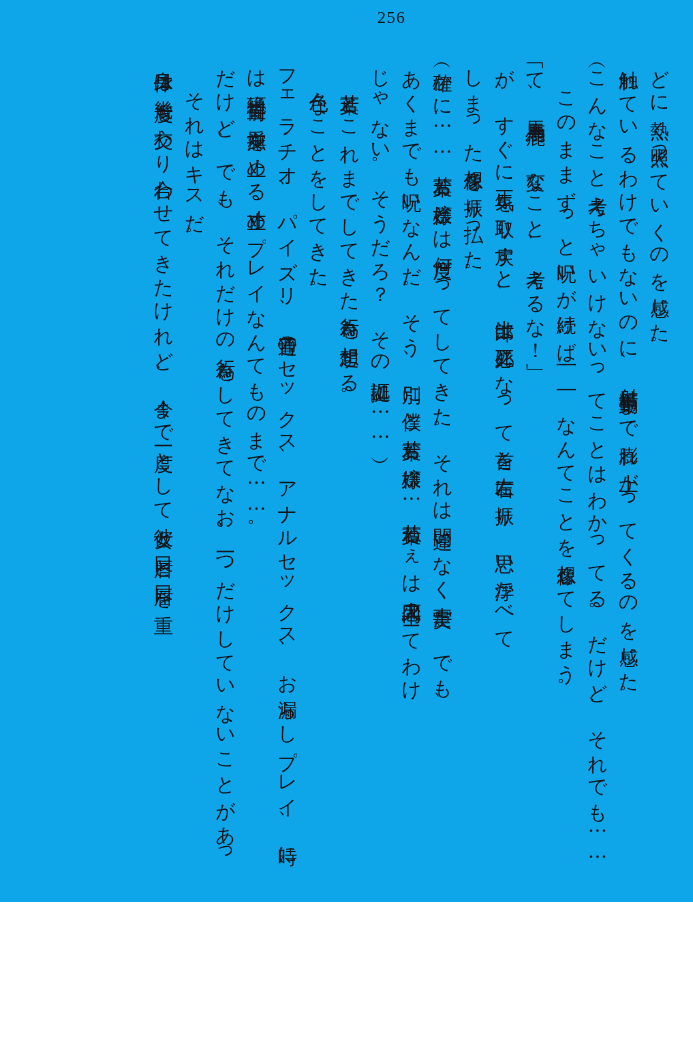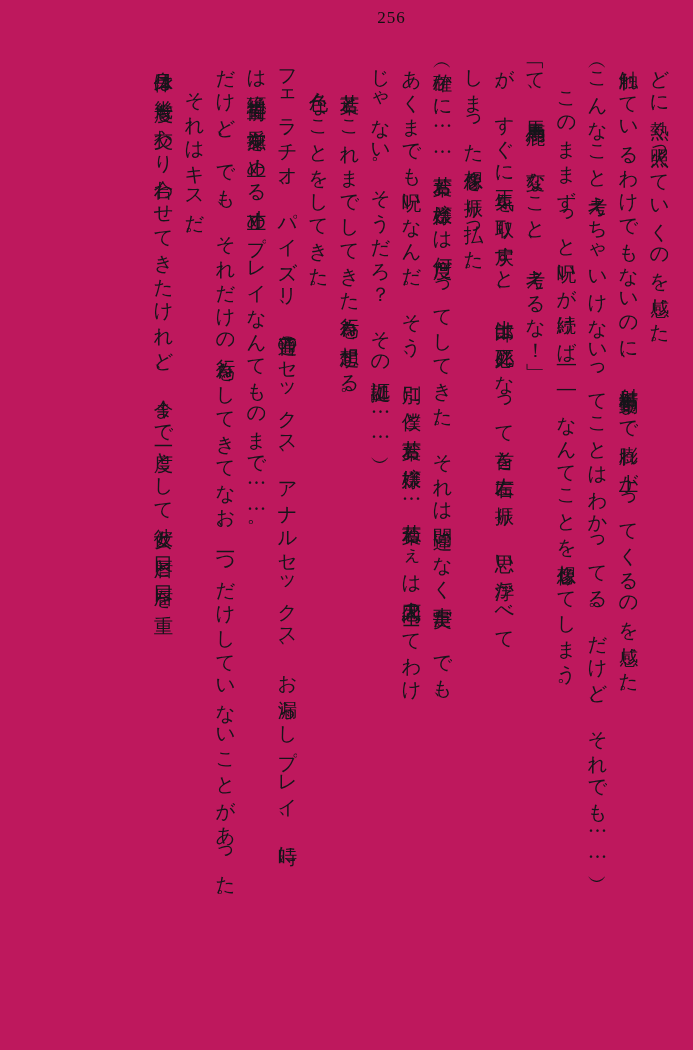--- a/index.html
+++ b/index.html
@@ -11,23 +11,23 @@
     width: 693px;
     height: 1050px;
     overflow: hidden;
     font-family: "DejaVu Serif", serif;
     color: #1a1a1a;
   }
 
   .page {
     position: relative;
     width: 693px;
-    height: 1050px;
+    height: 902px;
     box-sizing: border-box;
-    background: #be185d;
+    background: #0ea5e9;
   }
 
   
   .page-number {
     position: absolute;
     top: 8px;
     left: 0;
     right: 0;
     text-align: center;
     font-size: 17px;

